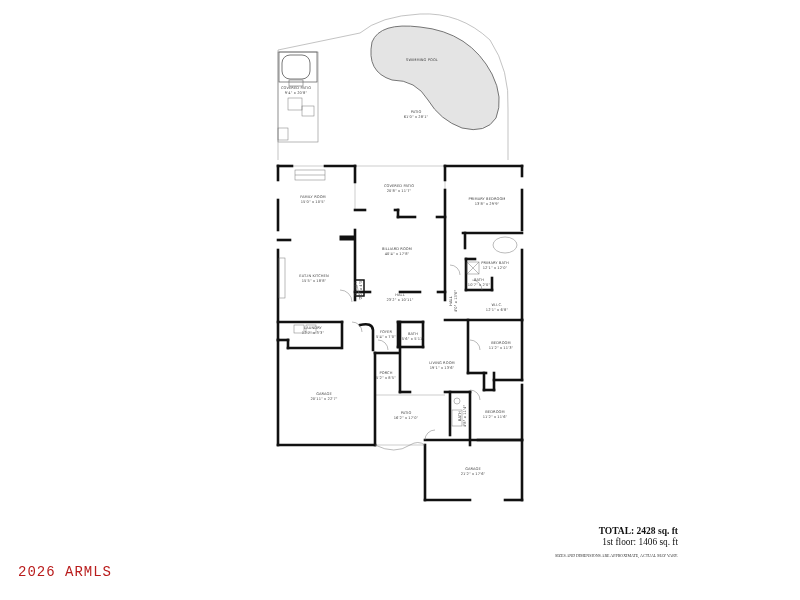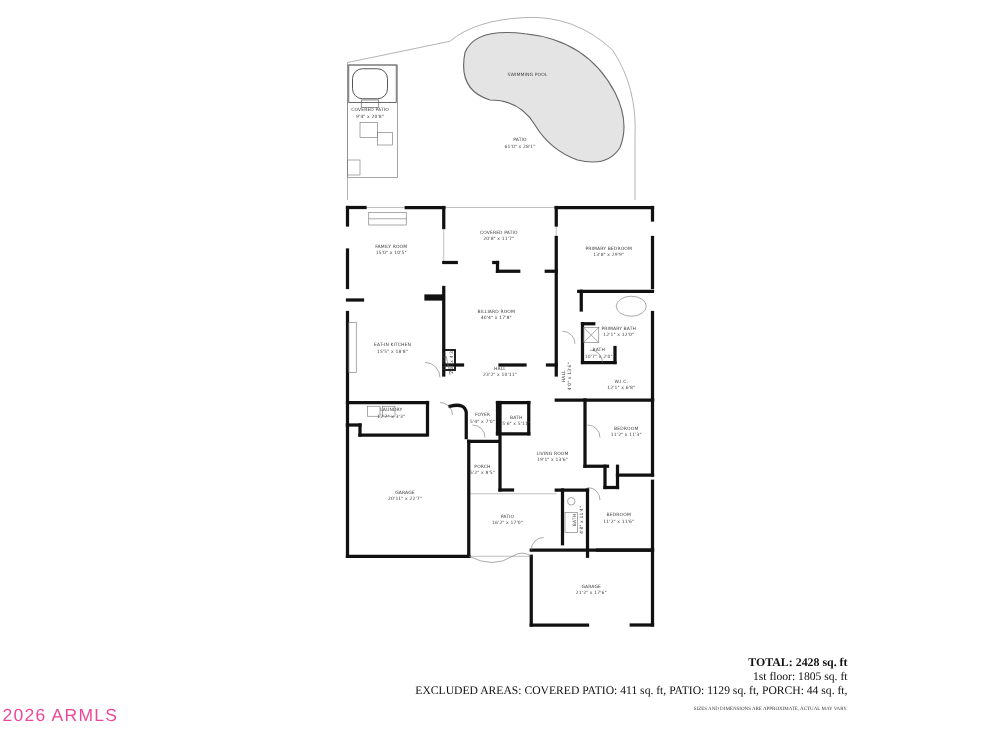--- a/index.html
+++ b/index.html
@@ -6,21 +6,21 @@
   body { width:800px; height:600px; position:relative; overflow:hidden; font-family:"Liberation Sans", sans-serif; color:#222; }
   #plan { position:absolute; left:0; top:0; width:800px; height:520px; }
   .lbl { position:absolute; transform:translate(-50%,-50%); text-align:center; font-family:"DejaVu Sans", sans-serif; font-size:3.6px; line-height:5px; color:#444; white-space:nowrap; letter-spacing:0.1px; }
   .lbl .n { display:block; text-transform:uppercase; }
   .lbl .d { display:block; }
   .vlbl { transform:translate(-50%,-50%) rotate(-90deg); }
   #summary { position:absolute; left:0; top:526px; width:678px; text-align:right; font-family:Liberation Serif, serif; color:#111; }
   #summary .total { font-weight:bold; font-size:9.5px; line-height:11px; }
   #summary .line { font-size:9.3px; line-height:11px; }
   #summary .disclaimer { font-size:4px; line-height:6px; margin-top:5px; color:#333; text-transform:uppercase; }
-  #watermark { position:absolute; left:2px; top:564px; font-family:Liberation Sans, sans-serif; font-size:14px; color:#ec4899; letter-spacing:1px; font-weight:300; }
+  #watermark { position:absolute; left:18px; top:564px; font-family:Liberation Mono, monospace; font-size:14px; color:#b91c1c; letter-spacing:1px; font-weight:300; }
 </style>
 </head>
 <body>
 
 <svg id="plan" viewBox="0 0 800 520" xmlns="http://www.w3.org/2000/svg">
   <g fill="none" stroke="#9a9a9a" stroke-width="0.6">
 
     <path d="M278 50 L360 33 Q380 16 420 14 Q460 12 490 40 Q510 70 508 110 L508 160"></path>
     <line x1="278" y1="50" x2="278" y2="160"></line>
 
@@ -246,18 +246,17 @@
       <span class="d">4'0" x 13'6"</span>
     </div>
   <div class="lbl vlbl" style="left:463px;top:416px;">
       <span class="n">Bath</span>
       <span class="d">4'8" x 11'4"</span>
     </div>
 </div>
 
 <div id="summary">
   <div class="total">TOTAL: 2428 sq. ft</div>
-  <div class="line">1st floor: 1805 sq. ft</div>
-  <div class="line">EXCLUDED AREAS: COVERED PATIO: 411 sq. ft, PATIO: 1129 sq. ft, PORCH: 44 sq. ft,</div>
+  <div class="line">1st floor: 1406 sq. ft</div>
   <div class="disclaimer">Sizes and dimensions are approximate, actual may vary.</div>
 </div>
 
 <div id="watermark">2026 ARMLS</div>
 
 </body></html>

